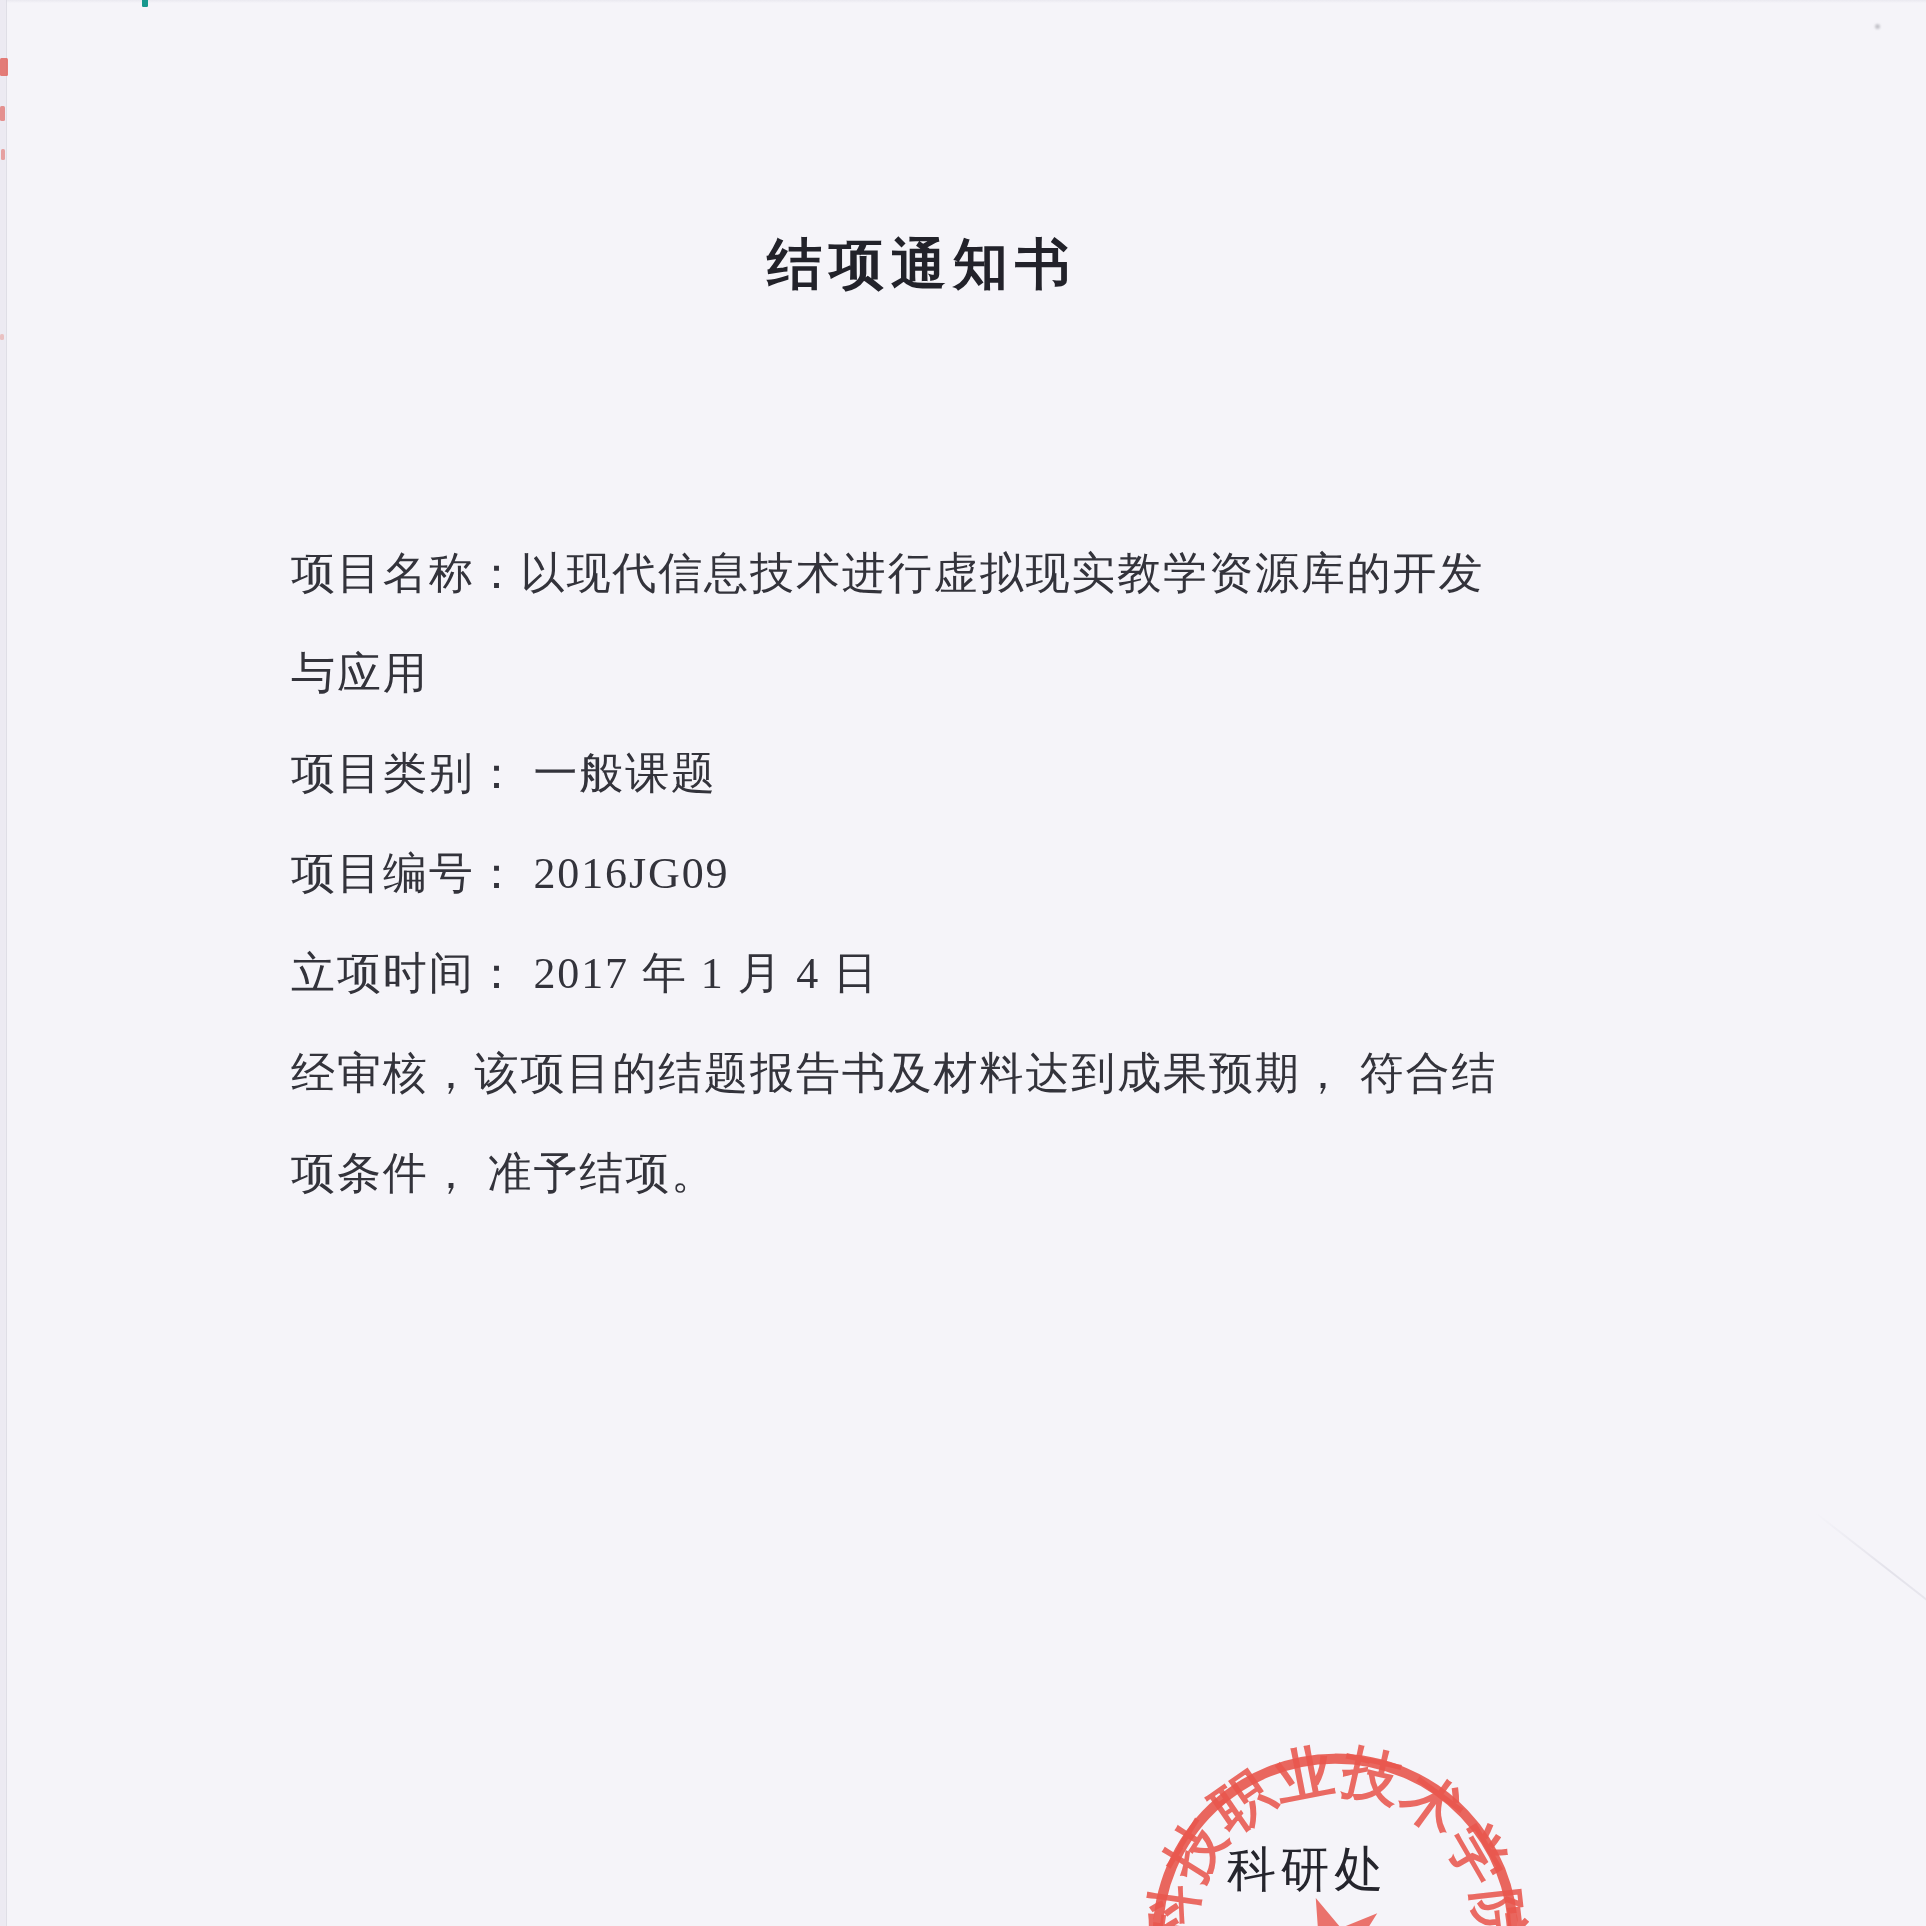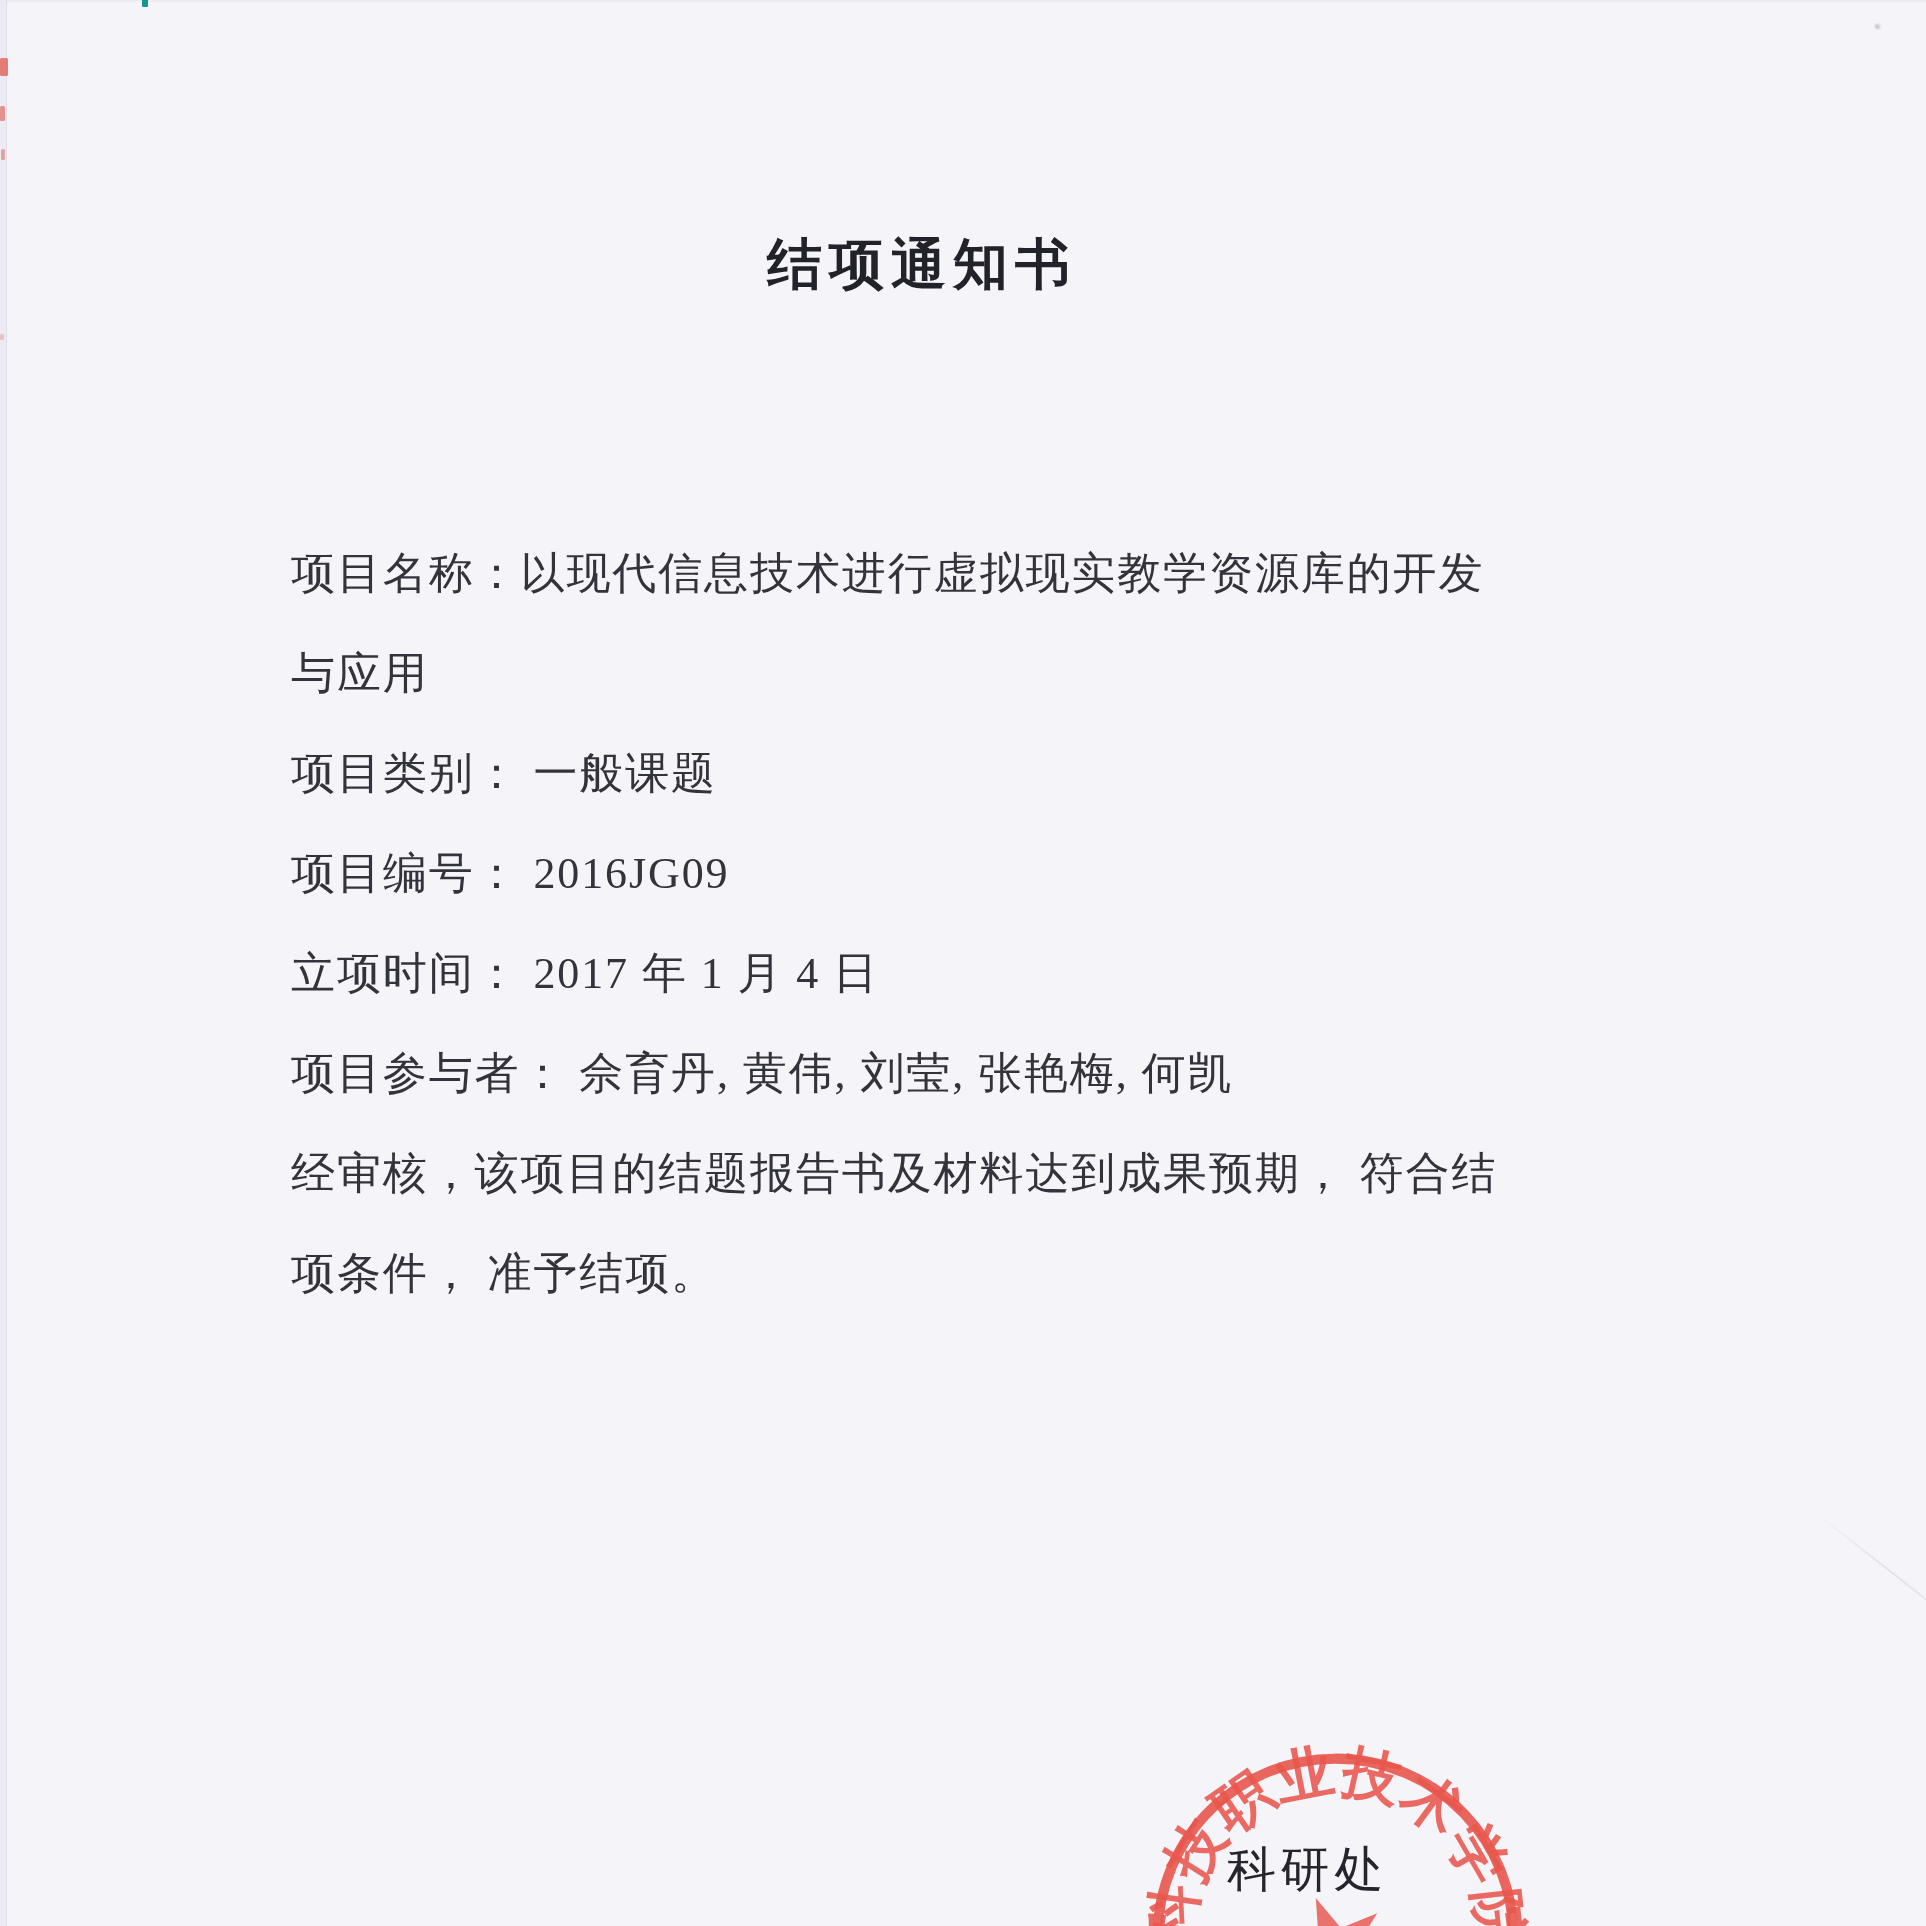--- a/index.html
+++ b/index.html
@@ -111,21 +111,20 @@
 <div class="page">
 
   <div class="doc-title">结项通知书</div>
 
   <div class="body-lines">
     <div class="doc-line">项目名称：以现代信息技术进行虚拟现实教学资源库的开发</div>
     <div class="doc-line">与应用</div>
     <div class="doc-line">项目类别： 一般课题</div>
     <div class="doc-line">项目编号： 2016JG09</div>
     <div class="doc-line">立项时间： 2017 年 1 月 4 日</div>
-    <div class="doc-line">项目参与者： 佘育丹, 黄伟, 刘莹, 张艳梅, 何凯</div>
     <div class="doc-line">经审核，该项目的结题报告书及材料达到成果预期， 符合结</div>
     <div class="doc-line">项条件， 准予结项。</div>
   </div>
 
   <svg class="stamp-svg" viewBox="-500 -500 1000 1000">
     <g transform="rotate(-22)">
       <circle r="462" fill="none" stroke-width="26" stroke-opacity="0.9" stroke="#e8564d"></circle>
       <path id="arcPath" d="M -325.6 188 A 376 376 0 1 1 325.6 188" fill="none"></path>
       <text class="stamp-arc-text" fill-opacity="0.88" fill="#e8564d">
         <textPath href="#arcPath" startOffset="10" textLength="1545" lengthAdjust="spacing">广州科技职业技术学院</textPath>

